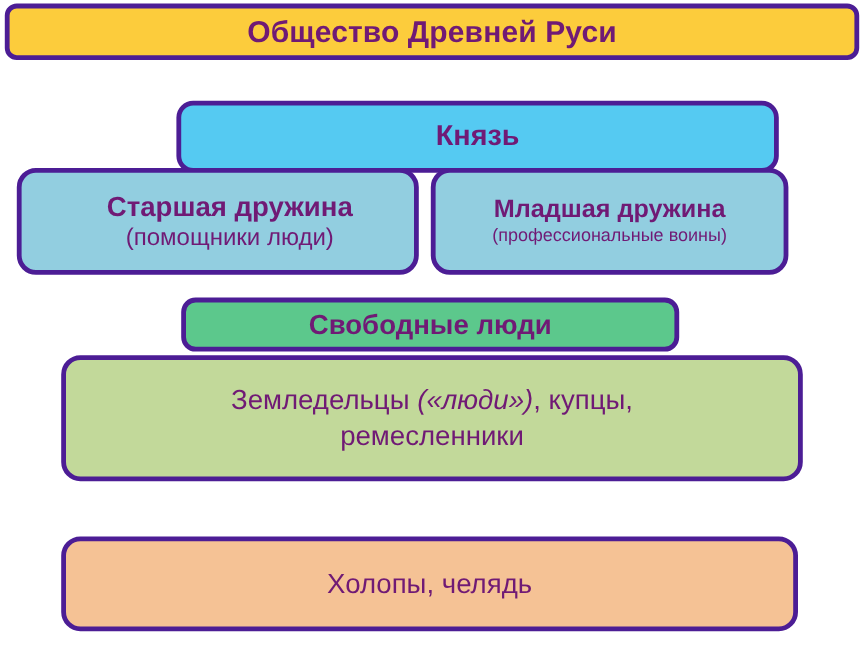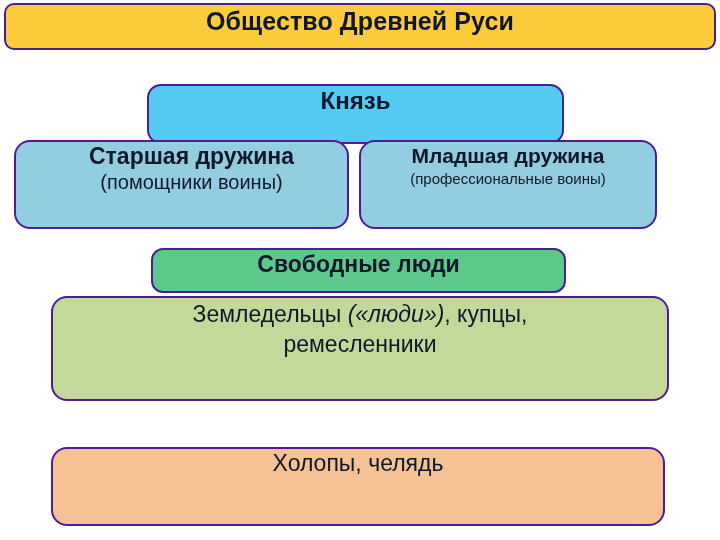--- a/index.html
+++ b/index.html
@@ -21,28 +21,29 @@
     left: 0;
     top: 0;
     width: 720px;
     height: 540px;
     background: #ffffff;
   }
 
   .node {
     position: absolute;
     box-sizing: border-box;
-    border: 2px solid #4c1d95;
+    border: 4px solid #4c1d95;
     border-radius: 14px;
     display: flex;
     flex-direction: column;
     align-items: center;
+    justify-content: center;
     text-align: center;
     line-height: 1.12;
-    color: #0f172a;
+    color: #701a75;
     padding: 2px 8px;
   }
 
   .node .line {
     display: block;
     width: 100%;
   }
 
   
   #title-banner {
@@ -54,21 +55,21 @@
     border-radius: 10px;
     font-size: 25px;
     font-weight: bold;
     letter-spacing: 0.1px;
   }
 
   
   #node-prince {
     left: 147px;
     top: 84px;
-    width: 417px;
+    width: 502px;
     height: 60px;
     background: #55caf2;
     font-size: 24px;
     font-weight: bold;
   }
 
   
   #node-senior-druzhina {
     left: 14px;
     top: 140px;
@@ -164,21 +165,21 @@
   <div class="node" id="title-banner">
     <span class="line">Общество Древней Руси</span>
   </div>
 
   <div class="node" id="node-prince">
     <span class="line">Князь</span>
   </div>
 
   <div class="node" id="node-senior-druzhina">
     <span class="line line-1">Старшая дружина</span>
-    <span class="line line-2">(помощники воины)</span>
+    <span class="line line-2">(помощники люди)</span>
   </div>
 
   <div class="node" id="node-junior-druzhina">
     <span class="line line-1">Младшая дружина</span>
     <span class="line line-2">(профессиональные воины)</span>
   </div>
 
   <div class="node" id="node-free-people">
     <span class="line">Свободные люди</span>
   </div>

